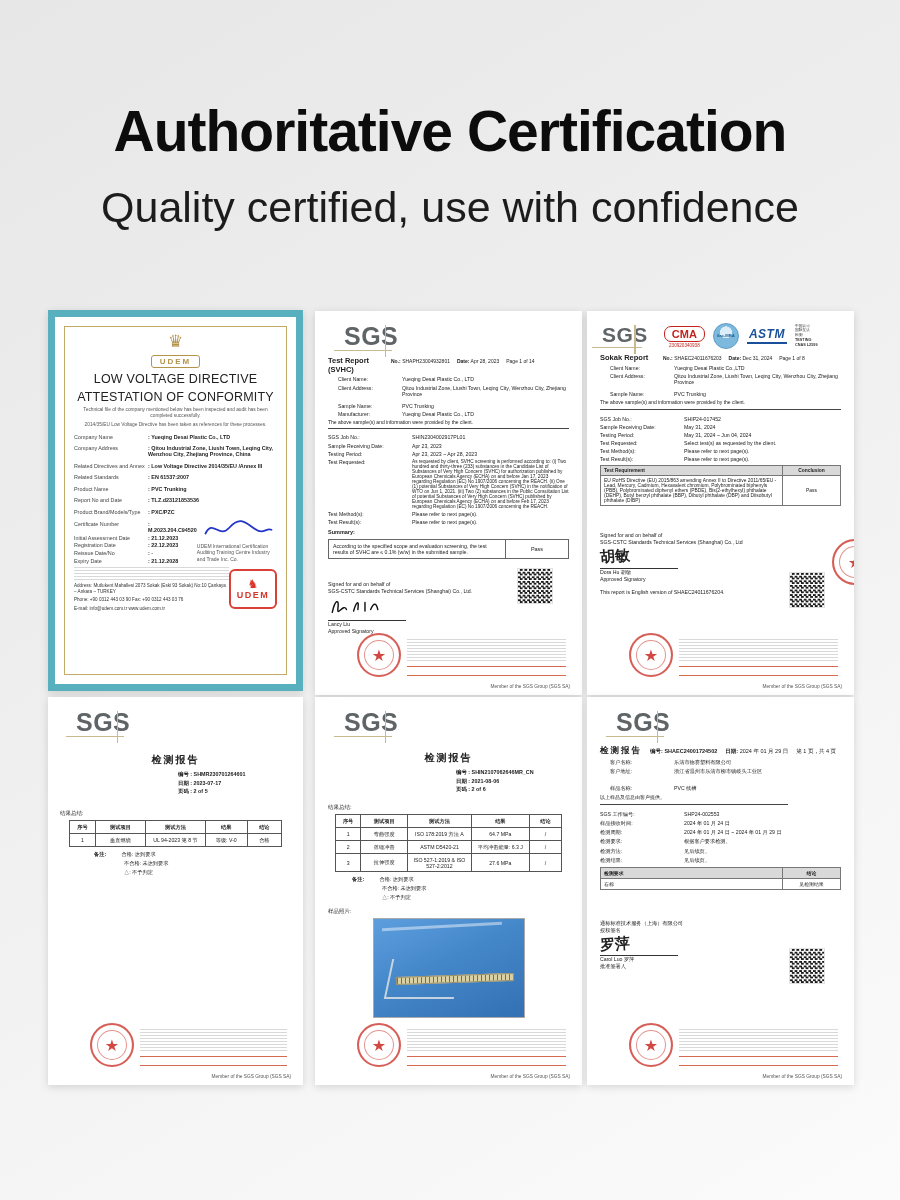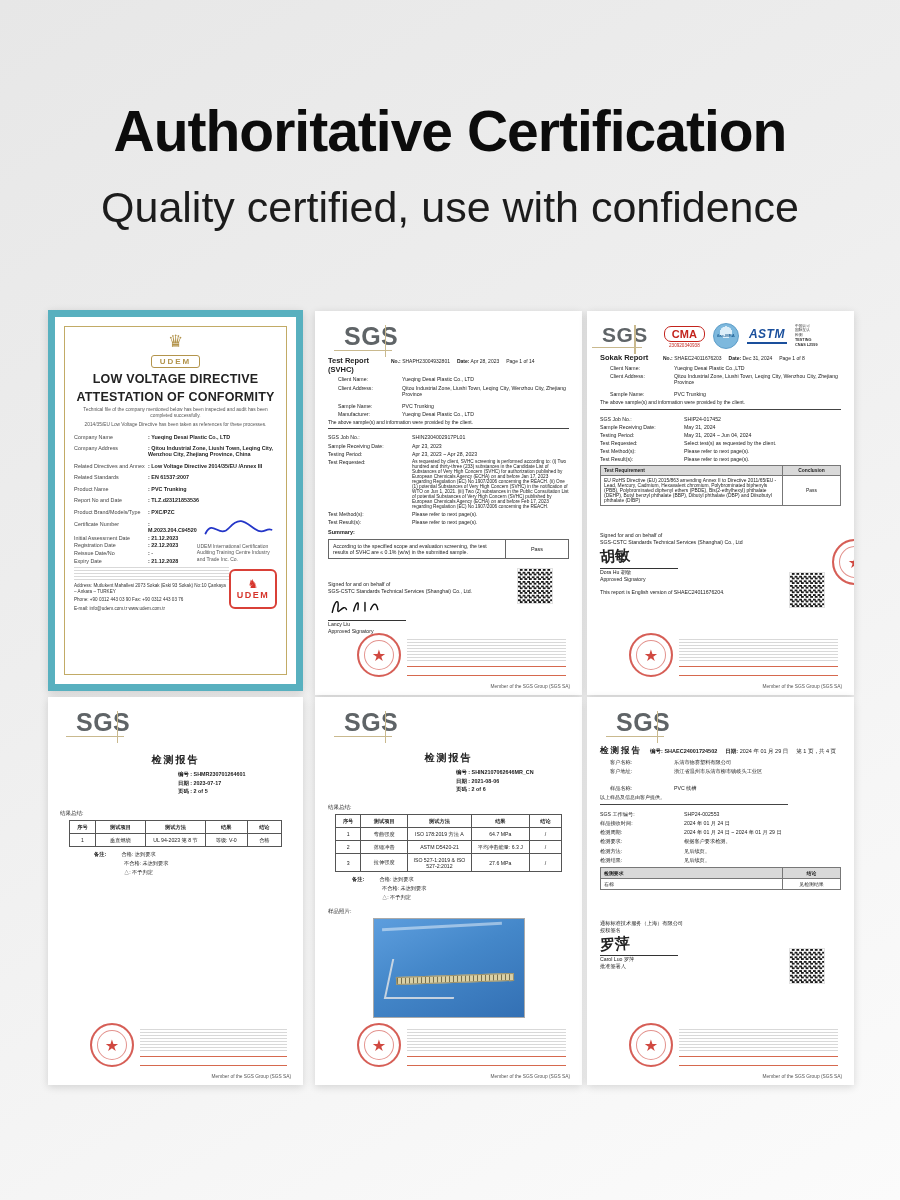--- a/index.html
+++ b/index.html
@@ -43,21 +43,21 @@
   .sgs-footer .fp { position:absolute; left:78px; right:2px; top:0; height:24px; }
   .sgs-footer .redline { position:absolute; left:78px; right:2px; height:1px; background:#cc4422; opacity:.8; }
 
   
   #cert-udem { left:48px; top:310px; width:255px; height:381px; border:7px solid #58b0bf; }
   .gold-frame { position:absolute; inset:9px; border:1.5px solid #c2ab66; padding:6px 9px; }
   .udem-emblem { text-align:center; }
   .udem-crown { color:#b3944c; font-size:17px; line-height:1; }
   .udem-box { display:inline-block; border:1.5px solid #b3944c; border-radius:3px; color:#b3944c;
               font-weight:bold; font-size:8px; letter-spacing:2px; padding:1px 8px; margin-top:1px; }
-  .udem-title { text-align:center; font-weight:bold; color:#222; font-size:12.5px; line-height:1.15; margin-top:4px; letter-spacing:.2px;}
+  .udem-title { text-align:center; font-weight:normal; color:#222; font-size:12.5px; line-height:1.15; margin-top:4px; letter-spacing:.2px;}
   .udem-intro { text-align:center; font-size:4.8px; color:#555; line-height:1.35; margin-top:2px; }
   .lv-row { display:flex; font-size:5.4px; color:#444; margin-top:5.5px; }
   .lv-label { width:74px; flex-shrink:0; }
   .lv-val { color:#1c1c1c; font-weight:bold; flex:1; }
   .lv-compact .lv-row { margin-top:1.6px; }
   .udem-bottom { display:flex; margin-top:5px; }
   .udem-sig-block { width:95px; margin-left:auto; text-align:left; }
   .udem-issuer { font-size:5px; color:#555; line-height:1.35; margin-top:1px; }
   .udem-stamp { border:2px solid rgba(210,30,20,.85); border-radius:6px; width:54px; height:40px;
                 display:flex; flex-direction:column; align-items:center; justify-content:center;

